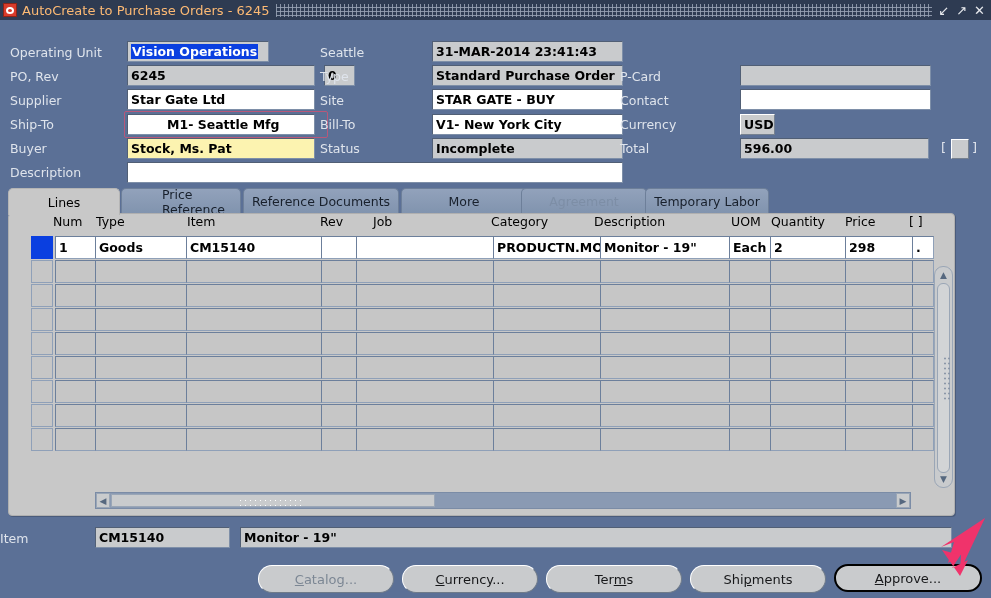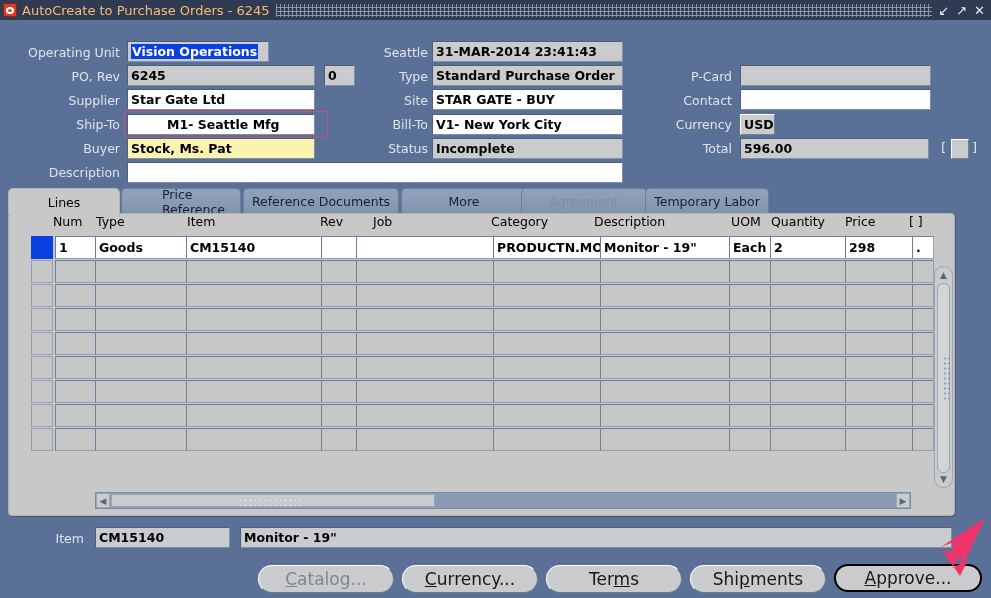--- a/index.html
+++ b/index.html
@@ -40,21 +40,21 @@
   #titlebar .tb-btns { display:flex; align-items:center; gap:7px; margin-right:6px; }
   #titlebar .tb-btns span { color:#e8eaee; font-size:13px; line-height:1; cursor:default; }
 
   
   #header-form {
     position:absolute; left:0; top:20px; width:991px; height:165px;
     background:#5b7096;
   }
   .lbl {
     position:absolute; color:#dfe4ec; font-size:12.5px;
-    text-align:right; white-space:nowrap;
+    text-align:left; white-space:nowrap;
   }
   .fld {
     position:absolute; height:21px;
     border:1px solid #7e8fa8; border-top-color:#515f75; border-left-color:#515f75;
     font-size:12.5px; font-weight:bold; color:#000;
     padding:1px 3px; line-height:17px; white-space:nowrap; overflow:hidden;
   }
   .fld.ro   { background:#c9cbcd; }
   .fld.rw   { background:#ffffff; }
   .fld.req  { background:#fcf3b0; }
@@ -155,21 +155,21 @@
   .hsb .hgrip {
     position:absolute; top:3px; width:66px; height:9px;
     background-image: radial-gradient(#ffffff 0.8px, transparent 1px);
     background-size:5px 5px;
   }
 
   
   #bottom { position:absolute; left:0; top:516px; width:991px; height:82px; }
   .btn {
     position:absolute; height:28px;
-    background:#c9cbcd; color:#17181a; font-size:17px;
+    background:#c9cbcd; color:#17181a; font-size:13px;
     border:1px solid #ffffff; border-right-color:#6f7b8a; border-bottom-color:#6f7b8a;
     border-radius:14px;
     display:flex; align-items:center; justify-content:center;
     white-space:nowrap;
   }
   .btn.default { border:2px solid #000000; border-radius:15px; }
   .btn.disabled { color:#7c8794; }
   .btn u { text-decoration:underline; }
   #arrow { position:absolute; left:930px; top:516px; width:61px; height:70px; }
 </style>

